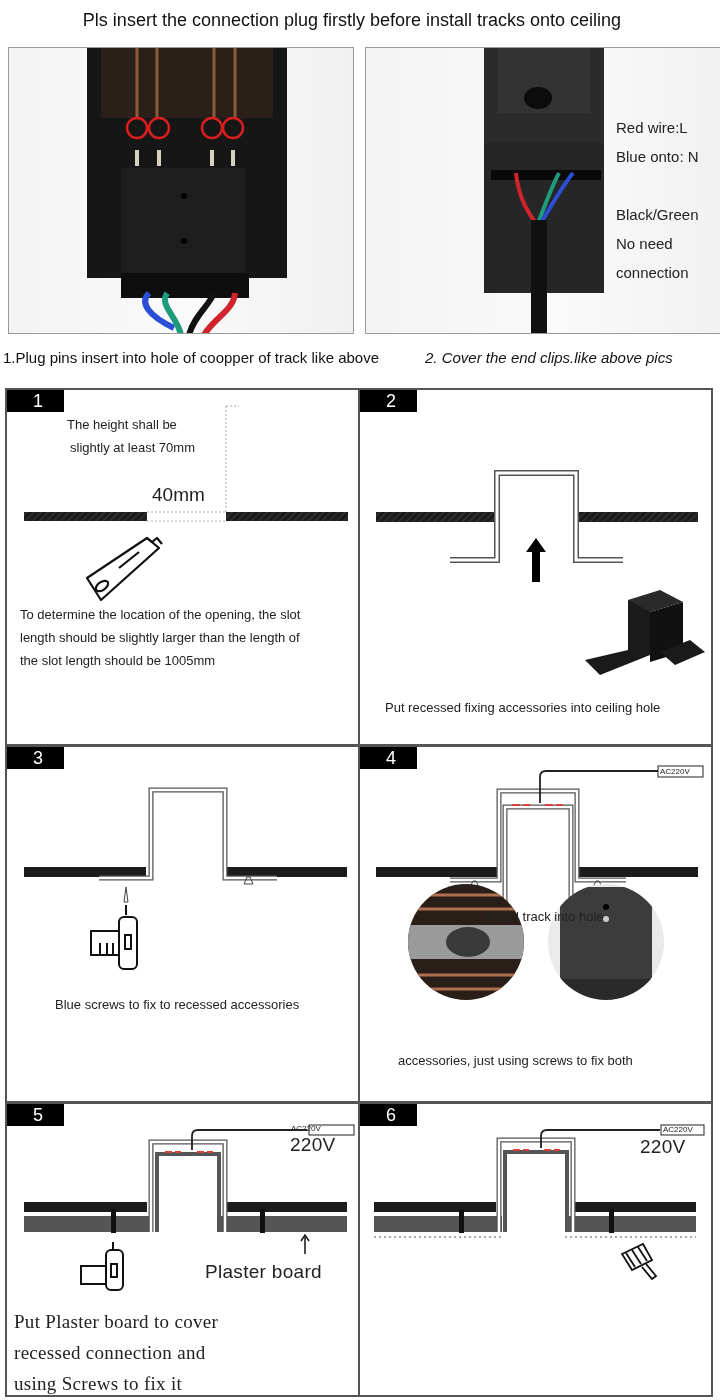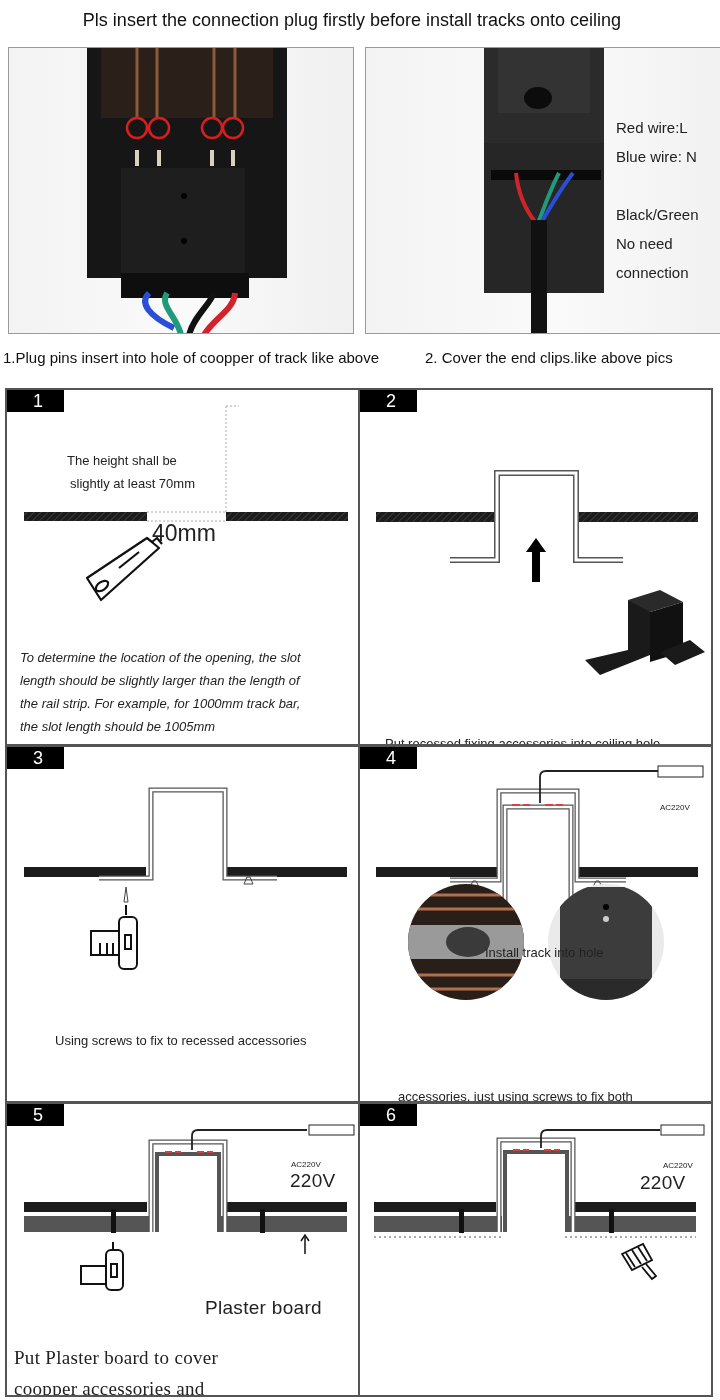--- a/index.html
+++ b/index.html
@@ -7,36 +7,36 @@
   body { font-family: "Liberation Sans", sans-serif; color: #1a1a1a; position: relative; }
 
   .header-title { position: absolute; left: 0; top: 10px; width: 704px; text-align: center; font-size: 18px; color: #111; }
 
   .photo { position: absolute; top: 47px; height: 287px; border: 1px solid #9a9a9a; background: linear-gradient(90deg,#f3f3f3,#fafafa 50%,#f0f0f0); overflow: hidden; }
   .photo-left { left: 8px; width: 346px; }
   .photo-right { left: 365px; width: 382px; }
 
   .caption { position: absolute; top: 349px; font-size: 15px; color: #111; white-space: nowrap; }
   .caption-left { left: 3px; text-align: center; }
-  .caption-right { left: 425px; }
+  .caption-right { left: 425px; font-style: italic; }
 
   .wire-labels { position: absolute; left: 250px; top: 65px; font-size: 15px; line-height: 29px; color: #222; }
   .wire-labels .gap { height: 29px; }
 
   .panel { position: absolute; border: 2px solid #555; background: #fff; overflow: hidden; }
   .p1 { left: 5px;   top: 388px;  width: 355px; height: 358px; }
   .p2 { left: 358px; top: 388px;  width: 355px; height: 358px; }
   .p3 { left: 5px;   top: 745px;  width: 355px; height: 358px; }
   .p4 { left: 358px; top: 745px;  width: 355px; height: 358px; }
   .p5 { left: 5px;   top: 1102px; width: 355px; height: 295px; }
   .p6 { left: 358px; top: 1102px; width: 355px; height: 295px; }
 
   .step-badge { position: absolute; left: 0; top: 0; width: 57px; height: 22px; background: #000; color: #fff; font-size: 18px; line-height: 22px; padding-left: 26px; }
 
-  .ptext { position: absolute; font-size: 13px; color: #222; margin-top: 36px; }
+  .ptext { position: absolute; font-size: 13px; color: #222; }
   .big { font-size: 19px; letter-spacing: 0.3px; }
   svg { position: absolute; left: 0; top: 0; }
 </style>
 </head>
 <body>
 
 <svg width="0" height="0" style="position:absolute">
   <defs>
     <pattern id="hatch" width="5" height="5" patternUnits="userSpaceOnUse" patternTransform="rotate(45)">
       <rect width="5" height="5" fill="#1c1c1c"></rect>
@@ -87,21 +87,21 @@
     <ellipse cx="172" cy="50" rx="14" ry="11" fill="#0c0c0c"></ellipse>
     <rect x="118" y="95" width="120" height="150" fill="#262626"></rect>
     <rect x="125" y="122" width="110" height="10" fill="#0a0a0a"></rect>
     <path d="M150 125 C152 145,158 160,170 175" stroke="#d0232b" stroke-width="4" fill="none"></path>
     <path d="M193 125 C185 140,178 160,172 175" stroke="#1f9a7a" stroke-width="4" fill="none"></path>
     <path d="M207 125 C195 140,184 160,175 175" stroke="#2a4fd6" stroke-width="4" fill="none"></path>
     <rect x="165" y="172" width="16" height="115" fill="#111"></rect>
   </svg>
   <div class="wire-labels">
     <div>Red wire:L</div>
-    <div>Blue wire: N</div>
+    <div>Blue onto: N</div>
     <div class="gap"></div>
     <div>Black/Green</div>
     <div>No need</div>
     <div>connection</div>
   </div>
 </div>
 
 <div class="caption caption-left">1.Plug pins insert into hole of coopper of track like above</div>
 <div class="caption caption-right">2. Cover the end clips.like above pics</div>
 
@@ -116,25 +116,24 @@
     <line x1="140" y1="131" x2="219" y2="131" stroke="#aaa" stroke-dasharray="2,2"></line>
     <g fill="none" stroke="#111" stroke-width="2.2" stroke-linejoin="round">
       <path d="M80 188 L140 148 L152 158 L94 210 Z"></path>
       <path d="M140 148 L145 152 L150 148 L155 154"></path>
       <ellipse cx="95" cy="196" rx="7" ry="4" transform="rotate(-35 95 196)"></ellipse>
       <line x1="112" y1="178" x2="132" y2="162"></line>
     </g>
   </svg>
   <div class="ptext" style="left:60px;top:27px;">The height shall be</div>
   <div class="ptext" style="left:63px;top:50px;">slightly at least 70mm</div>
-  <div class="ptext" style="left:145px;top:94px;font-size:23px;">40mm</div>
-  <div class="ptext" style="left:13px;top:220px;line-height:23px;font-style:italic;">
+  <div class="ptext" style="left:145px;top:94px;font-size:19px;">40mm</div>
+  <div class="ptext" style="left:13px;top:213px;line-height:23px;">
     <div>To determine the location of the opening, the slot</div>
     <div>length should be slightly larger than the length of</div>
-    <div>the rail strip. For example, for 1000mm track bar,</div>
     <div>the slot length should be 1005mm</div>
   </div>
 </div>
 
 <div class="panel p2">
   <div class="step-badge">2</div>
   <svg width="355" height="358" viewBox="0 0 355 358">
     <rect x="16" y="122" width="122" height="10" fill="url(#hatch)"></rect>
     <rect x="216" y="122" width="122" height="10" fill="url(#hatch)"></rect>
     <path d="M90 170 L137 170 L137 83 L216 83 L216 170 L263 170" fill="none" stroke="#555" stroke-width="6"></path>
@@ -164,21 +163,21 @@
     </g>
     <g fill="none" stroke="#111" stroke-width="2">
       <rect x="112" y="170" width="18" height="52" rx="5"></rect>
       <rect x="118" y="188" width="6" height="14"></rect>
       <path d="M112 184 L84 184 L84 208 L112 208"></path>
       <line x1="93" y1="196" x2="93" y2="208"></line>
         <line x1="100" y1="196" x2="100" y2="208"></line>
         <line x1="106" y1="196" x2="106" y2="208"></line>
     </g>
   </svg>
-  <div class="ptext" style="left:48px;top:250px;">Using screws to fix to recessed accessories</div>
+  <div class="ptext" style="left:48px;top:250px;">Blue screws to fix to recessed accessories</div>
 </div>
 
 <div class="panel p4">
   <div class="step-badge">4</div>
   <svg width="355" height="358" viewBox="0 0 355 358">
     <rect x="16" y="120" width="122" height="10" fill="#1c1c1c"></rect>
     <rect x="216" y="120" width="122" height="10" fill="#1c1c1c"></rect>
     <path d="M90 133 L139 133 L139 44 L217 44 L217 133 L266 133" fill="none" stroke="#555" stroke-width="5"></path>
     <path d="M90 133 L139 133 L139 44 L217 44 L217 133 L266 133" fill="none" stroke="#fff" stroke-width="2.5"></path>
     <path d="M145 155 L145 60 L211 60 L211 155" fill="none" stroke="#555" stroke-width="5"></path>
@@ -256,21 +255,21 @@
       <rect x="99" y="146" width="17" height="40" rx="5"></rect>
       <rect x="104" y="160" width="6" height="13"></rect>
       <path d="M99 162 L74 162 L74 180 L99 180"></path>
     </g>
   </svg>
   <div class="ptext" style="left:284px;top:20px;font-size:8px;">AC220V</div>
   <div class="ptext big" style="left:283px;top:30px;">220V</div>
   <div class="ptext big" style="left:198px;top:157px;">Plaster board</div>
   <div class="ptext big" style="left:7px;top:202px;line-height:31px;font-family:Liberation Serif, serif;">
     <div>Put Plaster board to cover</div>
-    <div>coopper accessories and</div>
+    <div>recessed connection and</div>
     <div>using Screws to fix it</div>
   </div>
 </div>
 
 <div class="panel p6">
   <div class="step-badge">6</div>
   <svg width="355" height="295" viewBox="0 0 355 295">
     <rect x="14" y="98" width="122" height="10" fill="#1c1c1c"></rect>
     <rect x="215" y="98" width="121" height="10" fill="#1c1c1c"></rect>
     <rect x="14" y="112" width="128" height="16" fill="#555"></rect>

